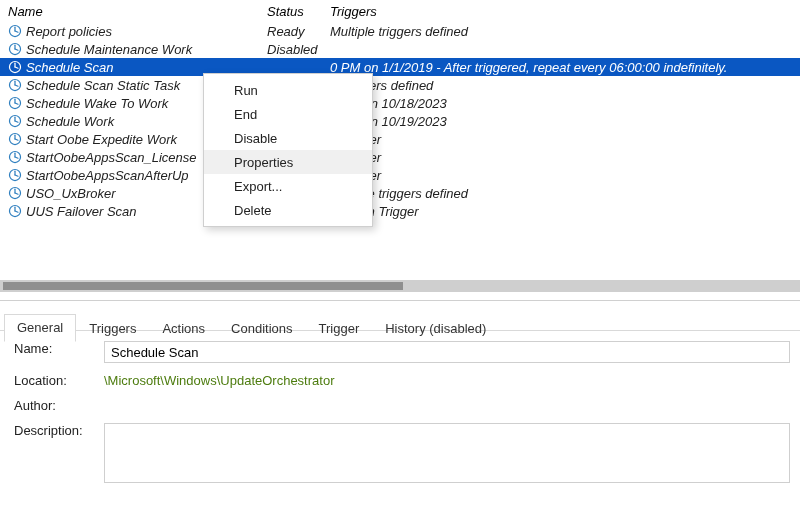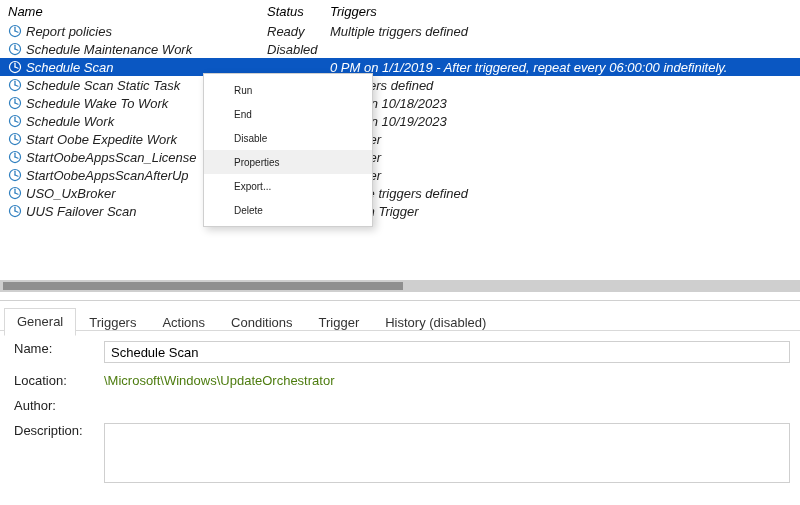--- a/index.html
+++ b/index.html
@@ -61,21 +61,21 @@
     border: 1px solid #cfcfcf;
     box-shadow: 3px 3px 8px rgba(0,0,0,0.18);
     padding: 4px 0;
     z-index: 100;
   }
   .menu-item {
     height: 24px;
     display:flex;
     align-items:center;
     padding: 0 14px 0 30px;
-    font-size: 10px;
+    font-size: 13px;
     color:#222;
   }
   .menu-item.highlight {
     background: #f0f0f0;
   }
 
   
   .scroll-strip {
     position:absolute;
     left:0; right:0;
@@ -109,21 +109,21 @@
     border-bottom:1px solid #d9d9d9;
   }
   .tab {
     padding: 5px 12px 6px 12px;
     font-size:13px;
     color:#333;
     border:1px solid transparent;
     border-bottom:none;
     margin-right:0;
     position:relative;
-    top:6px;
+    top:12px;
     text-align:center;
   }
   .tab.active {
     background:#fff;
     border-color:#d9d9d9;
     border-bottom:1px solid #fff;
   }
 
   .prop-body {
     padding: 10px 10px 0 14px;

